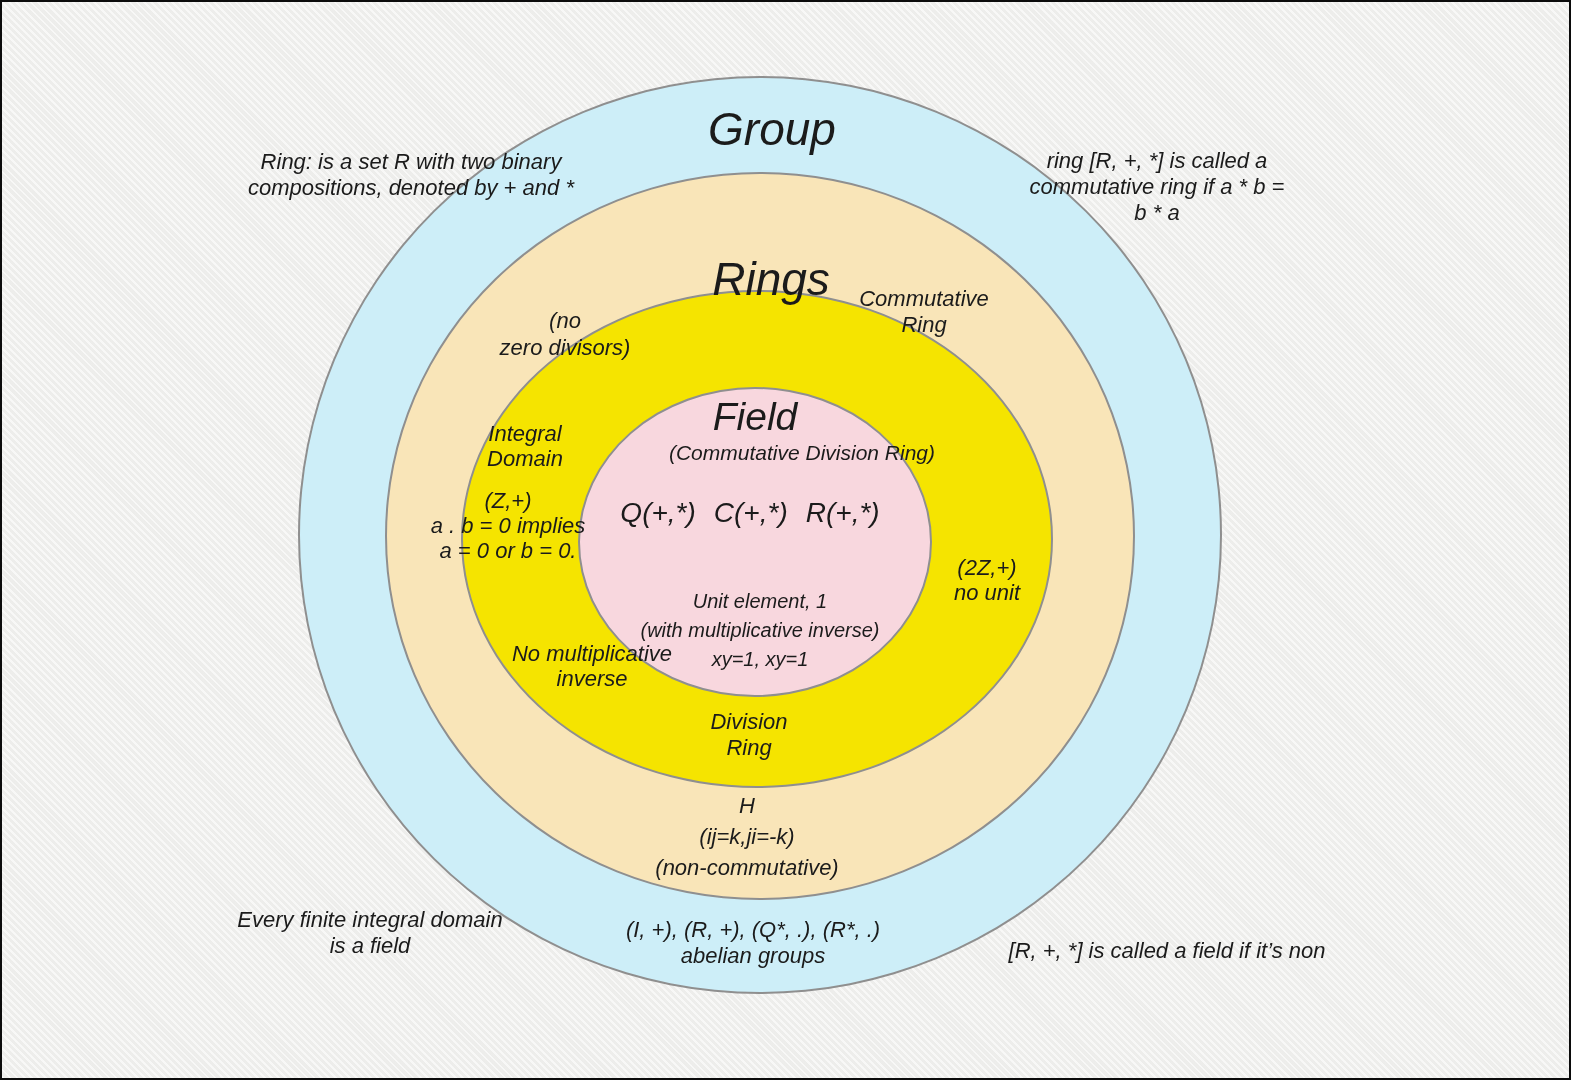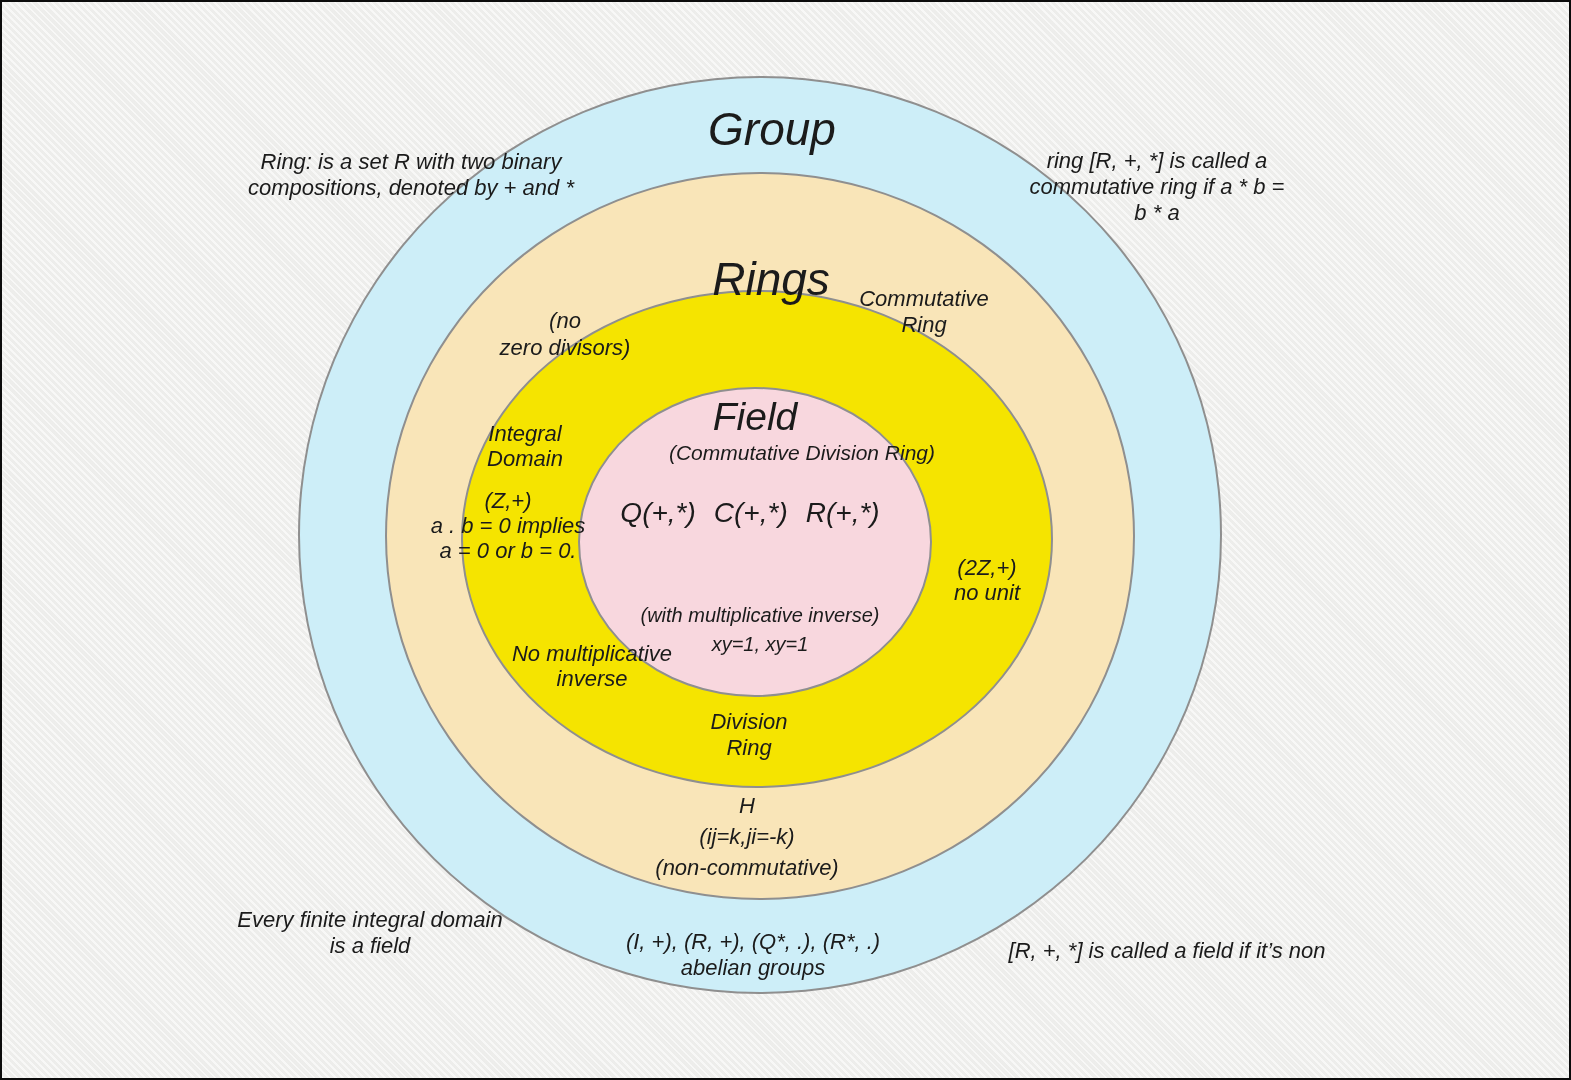--- a/index.html
+++ b/index.html
@@ -53,21 +53,21 @@
   #lbl-intdom{ left:523px; top:444px; line-height:25px; }
   #lbl-zexample{ left:506px; top:523px; line-height:25px; }
   #lbl-2z{ left:985px; top:537px; line-height:25px;margin-top:41px; }
   #lbl-nomult{ left:570px; top:664px; line-height:25px;margin-left:20px; }
   #lbl-divring{ left:747px; top:733px; }
   #lbl-quat{ left:745px; top:834px; font-size:22px; line-height:31px; }
 
   #note-top-left{ left:409px; top:173px; }
   #note-top-right{ left:1155px; top:185px; }
   #note-bottom-left{ left:368px; top:931px; }
-  #note-bottom-center{ left:751px; top:941px;margin-top:12px; }
+  #note-bottom-center{ left:751px; top:941px; }
   #note-bottom-right{ left:1165px; top:949px; }
 </style>
 </head>
 <body>
 
 <div id="page">
 
   <div class="ring" id="circle-group"></div>
   <div class="ring" id="circle-rings"></div>
   <div class="ring" id="circle-yellow"></div>
@@ -78,20 +78,21 @@
   <div class="txt title" id="t-field">Field</div>
   <div class="txt" id="t-field-sub">(Commutative Division Ring)</div>
 
   <div class="txt" id="field-examples">
     <span>Q(+,*)</span>
     <span>C(+,*)</span>
     <span>R(+,*)</span>
   </div>
 
   <div class="txt" id="field-unit">
+    <div>Unit element, 1</div>
     <div>(with multiplicative inverse)</div>
     <div>xy=1, xy=1</div>
   </div>
 
   <div class="txt body" id="lbl-comm-ring">
     <div>Commutative</div>
     <div>Ring</div>
   </div>
 
   <div class="txt body" id="lbl-nozero">

